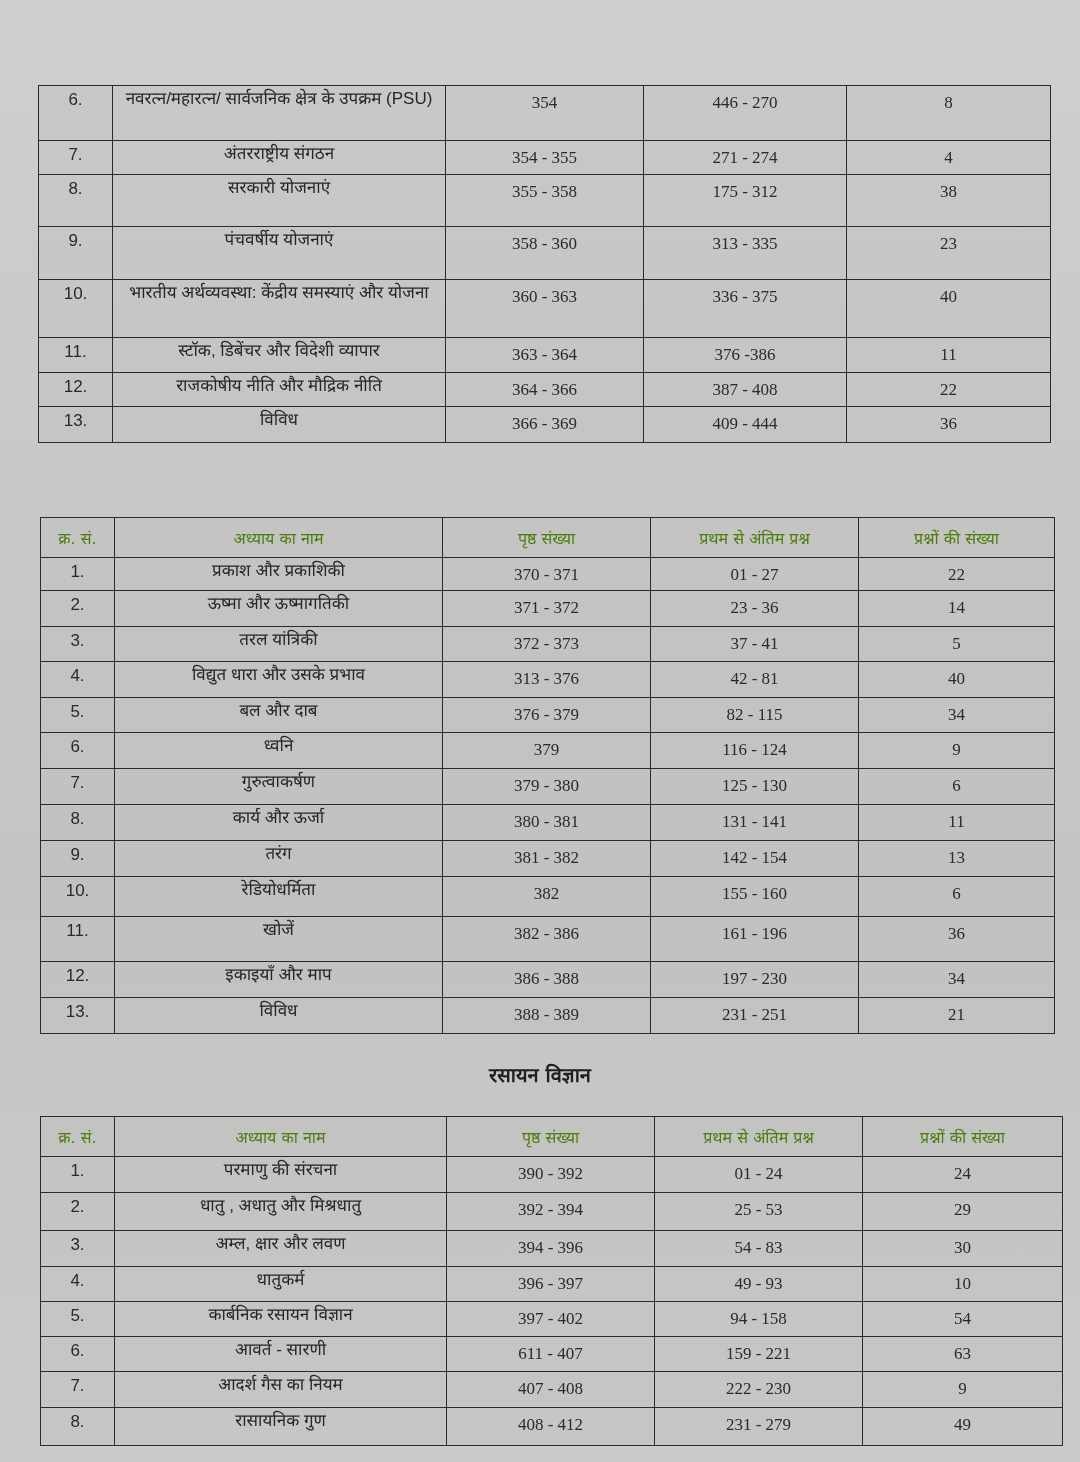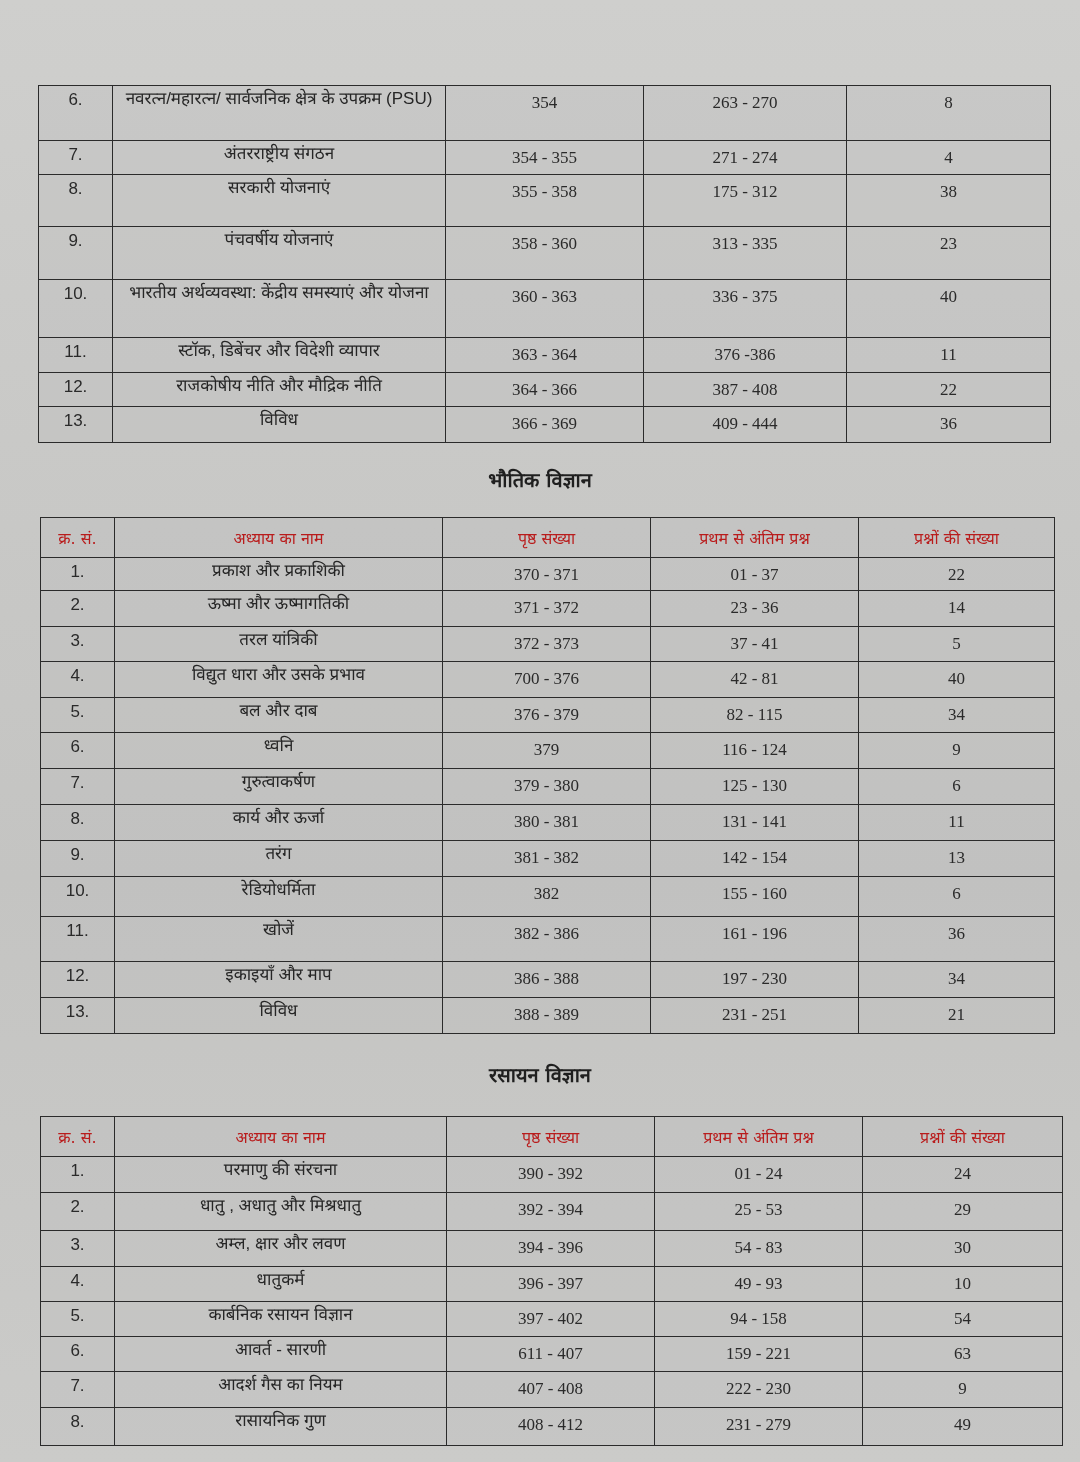--- a/index.html
+++ b/index.html
@@ -52,21 +52,21 @@
     .num {
       font-family: "Liberation Serif", serif;
       font-size: 17px;
       color: #2a2a2a;
       padding-top: 7px !important;
     }
     .hdr {
       font-family: "DejaVu Sans", sans-serif;
       font-size: 16px;
       font-weight: bold;
-      color: #b91c1c;
+      color: #4d7c0f;
       vertical-align: middle !important;
     }
     .section-title {
       position: absolute;
       font-family: "DejaVu Sans", sans-serif;
       font-size: 20px;
       font-weight: bold;
       color: #1f1f1f;
       width: 1080px;
       text-align: center;
@@ -83,21 +83,21 @@
         <col style="width:333px">
         <col style="width:198px">
         <col style="width:203px">
         <col style="width:204px">
     </colgroup>
     <tbody>
         <tr style="height:55px">
       <td class="sn">6.</td>
       <td class="name">नवरत्न/महारत्न/ सार्वजनिक क्षेत्र के उपक्रम (PSU)</td>
       <td class="num">354</td>
-      <td class="num">263 - 270</td>
+      <td class="num">446 - 270</td>
       <td class="num">8</td>
     </tr>
     <tr style="height:34px">
       <td class="sn">7.</td>
       <td class="name">अंतरराष्ट्रीय संगठन</td>
       <td class="num">354 - 355</td>
       <td class="num">271 - 274</td>
       <td class="num">4</td>
     </tr>
     <tr style="height:52px">
@@ -138,21 +138,20 @@
     <tr style="height:36px">
       <td class="sn">13.</td>
       <td class="name">विविध</td>
       <td class="num">366 - 369</td>
       <td class="num">409 - 444</td>
       <td class="num">36</td>
     </tr>
   </tbody>
     </table>
 
-  <div class="section-title" style="left:0; top:466px;">भौतिक विज्ञान</div>
 
   <table class="toc" style="left:40px; top:517px; width:1014px;">
     <colgroup>
       <col style="width:74px">
         <col style="width:328px">
         <col style="width:208px">
         <col style="width:208px">
         <col style="width:196px">
     </colgroup>
     <tbody>
@@ -160,41 +159,41 @@
       <th class="hdr">क्र. सं.</th>
       <th class="hdr">अध्याय का नाम</th>
       <th class="hdr">पृष्ठ संख्या</th>
       <th class="hdr">प्रथम  से अंतिम प्रश्न</th>
       <th class="hdr">प्रश्नों की संख्या</th>
     </tr>
     <tr style="height:33px">
       <td class="sn">1.</td>
       <td class="name">प्रकाश और प्रकाशिकी</td>
       <td class="num">370 - 371</td>
-      <td class="num">01 - 37</td>
+      <td class="num">01 - 27</td>
       <td class="num">22</td>
     </tr>
     <tr style="height:36px">
       <td class="sn">2.</td>
       <td class="name">ऊष्मा और ऊष्मागतिकी</td>
       <td class="num">371 - 372</td>
       <td class="num">23 - 36</td>
       <td class="num">14</td>
     </tr>
     <tr style="height:35px">
       <td class="sn">3.</td>
       <td class="name">तरल यांत्रिकी</td>
       <td class="num">372 - 373</td>
       <td class="num">37 - 41</td>
       <td class="num">5</td>
     </tr>
     <tr style="height:36px">
       <td class="sn">4.</td>
       <td class="name">विद्युत धारा और उसके प्रभाव</td>
-      <td class="num">700 - 376</td>
+      <td class="num">313 - 376</td>
       <td class="num">42 - 81</td>
       <td class="num">40</td>
     </tr>
     <tr style="height:35px">
       <td class="sn">5.</td>
       <td class="name">बल और दाब</td>
       <td class="num">376 - 379</td>
       <td class="num">82 - 115</td>
       <td class="num">34</td>
     </tr>

